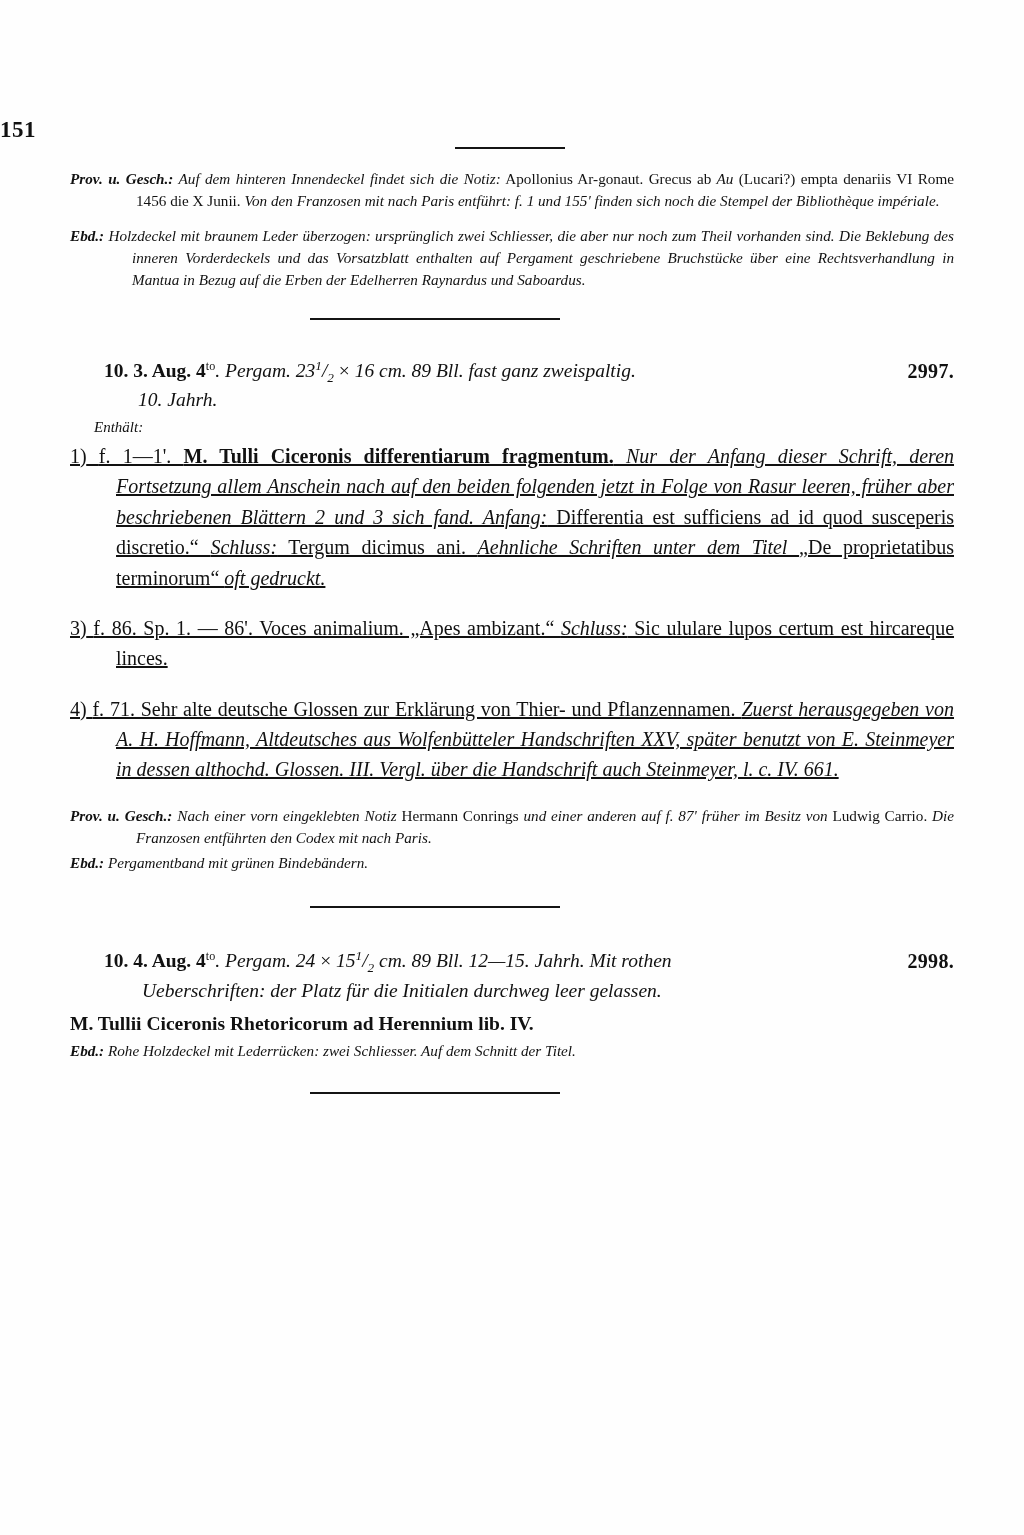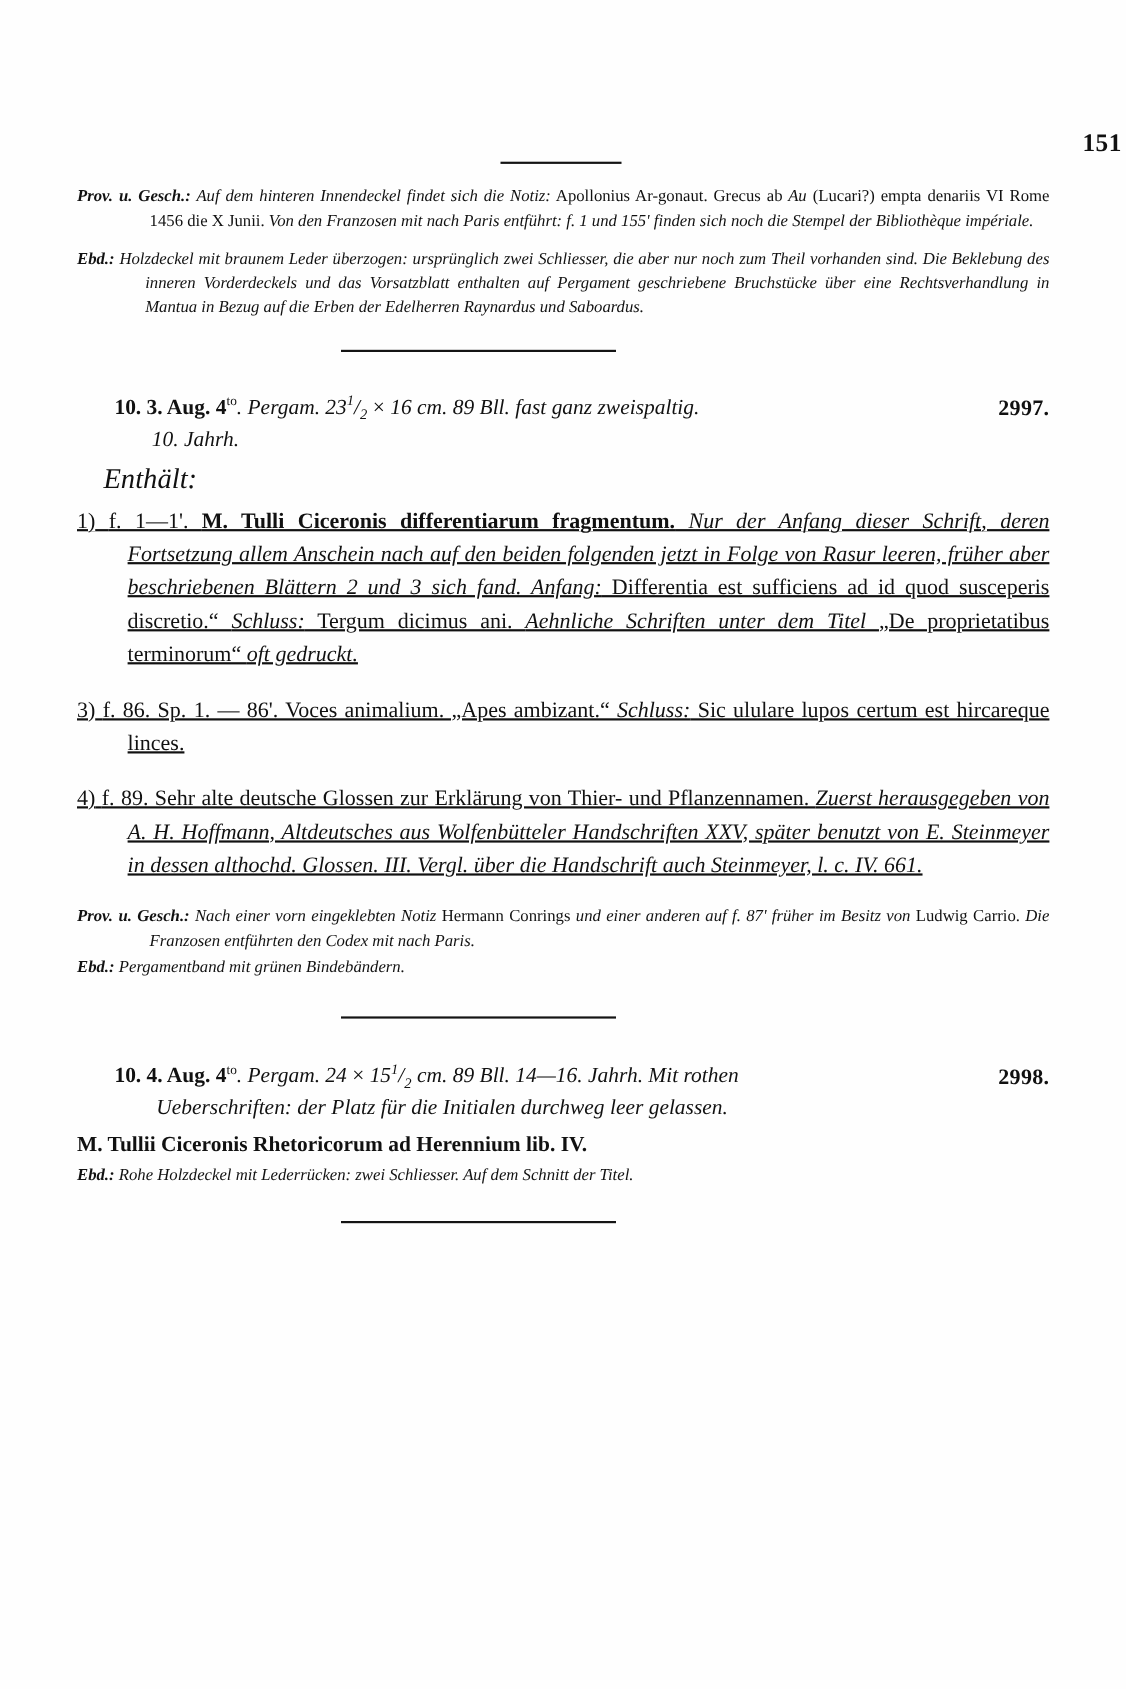--- a/index.html
+++ b/index.html
@@ -16,21 +16,21 @@
     color: #111111;
     overflow: hidden;
   }
 
   
   .page-head {
     position: absolute;
     top: 118px;
     left: 0;
     width: 1020px;
-    text-align: right;
+    text-align: left;
   }
   .folio {
     font-size: 23px;
     font-weight: bold;
     letter-spacing: 0.5px;
     line-height: 1;
   }
   .folio-rule {
     width: 110px;
     height: 2px;
@@ -90,21 +90,21 @@
     font-style: normal;
     font-size: 20px;
     letter-spacing: 0.3px;
   }
   .entry-head .second-line {
     display: block;
     padding-left: 34px;
     font-style: italic;
   }
   .enthaelt {
-    font-size: 26px;
+    font-size: 15px;
     font-style: italic;
     padding-left: 24px;
     line-height: 1.6;
   }
 
   
   .item {
     font-size: 20px;
     line-height: 1.52;
     text-align: justify;
@@ -196,41 +196,41 @@
       </p>
 
 
       <p class="item">
         <span class="rom">3)</span>
         <span class="rom">f. 86. Sp. 1. — 86'. Voces animalium. „Apes ambizant.“ </span><span class="it">Schluss:</span><span class="rom"> Sic ululare lupos certum est hircareque linces.</span>
       </p>
 
       <p class="item">
         <span class="rom">4)</span>
-        <span class="rom">f. 89. Sehr alte deutsche Glossen zur Erklärung von Thier- und Pflanzennamen. </span><span class="it">Zuerst herausgegeben von A. H. Hoffmann, Altdeutsches aus Wolfenbütteler Handschriften XXV, später benutzt von E. Steinmeyer in dessen althochd. Glossen. III. Vergl. über die Handschrift auch Steinmeyer, l. c. IV. 661.</span>
+        <span class="rom">f. 71. Sehr alte deutsche Glossen zur Erklärung von Thier- und Pflanzennamen. </span><span class="it">Zuerst herausgegeben von A. H. Hoffmann, Altdeutsches aus Wolfenbütteler Handschriften XXV, später benutzt von E. Steinmeyer in dessen althochd. Glossen. III. Vergl. über die Handschrift auch Steinmeyer, l. c. IV. 661.</span>
       </p>
 
       <p class="note" style="margin-top:7px;">
         <span class="lbl">Prov. u. Gesch.:</span><span class="it"> Nach einer vorn eingeklebten Notiz </span><span class="rom">Hermann Conrings</span><span class="it"> und einer anderen auf f. 87' früher im Besitz von </span><span class="rom">Ludwig Carrio.</span><span class="it"> Die Franzosen entführten den Codex mit nach Paris.</span>
       </p>
 
       <p class="note n2" style="margin-top:2px;">
         <span class="lbl">Ebd.:</span><span class="it"> Pergamentband mit grünen Bindebändern.</span>
       </p>
     </div>
 
     <div class="sep-wrap" style="margin-top:32px;margin-bottom:38px;">
       <div class="sep" style="width:250px;margin-left:240px;"></div>
     </div>
 
     <div>
 
       <div class="entry-head">
         <span class="catno">2998.</span>
-        <span class="shelf">10. 4. Aug. 4</span><sup class="ord">to</sup><span class="desc">. Pergam. 24</span><span class="times">&nbsp;</span><span class="times">×</span><span class="desc"> 15</span><span class="frac"><span class="num">1</span><span class="sol">/</span><span class="den">2</span></span><span class="desc"> cm. 89 Bll. 14—16. Jahrh. Mit rothen</span>
+        <span class="shelf">10. 4. Aug. 4</span><sup class="ord">to</sup><span class="desc">. Pergam. 24</span><span class="times">&nbsp;</span><span class="times">×</span><span class="desc"> 15</span><span class="frac"><span class="num">1</span><span class="sol">/</span><span class="den">2</span></span><span class="desc"> cm. 89 Bll. 12—15. Jahrh. Mit rothen</span>
       </div>
 
       <div class="sub-line">Ueberschriften: der Platz für die Initialen durchweg leer gelassen.</div>
 
       <div class="work-title" style="margin-top:4px;">M. Tullii Ciceronis Rhetoricorum ad Herennium lib. IV.</div>
 
 
       <p class="note n2" style="margin-top:2px;">
         <span class="lbl">Ebd.:</span><span class="it"> Rohe Holzdeckel mit Lederrücken: zwei Schliesser. Auf dem Schnitt der Titel.</span>
       </p>

